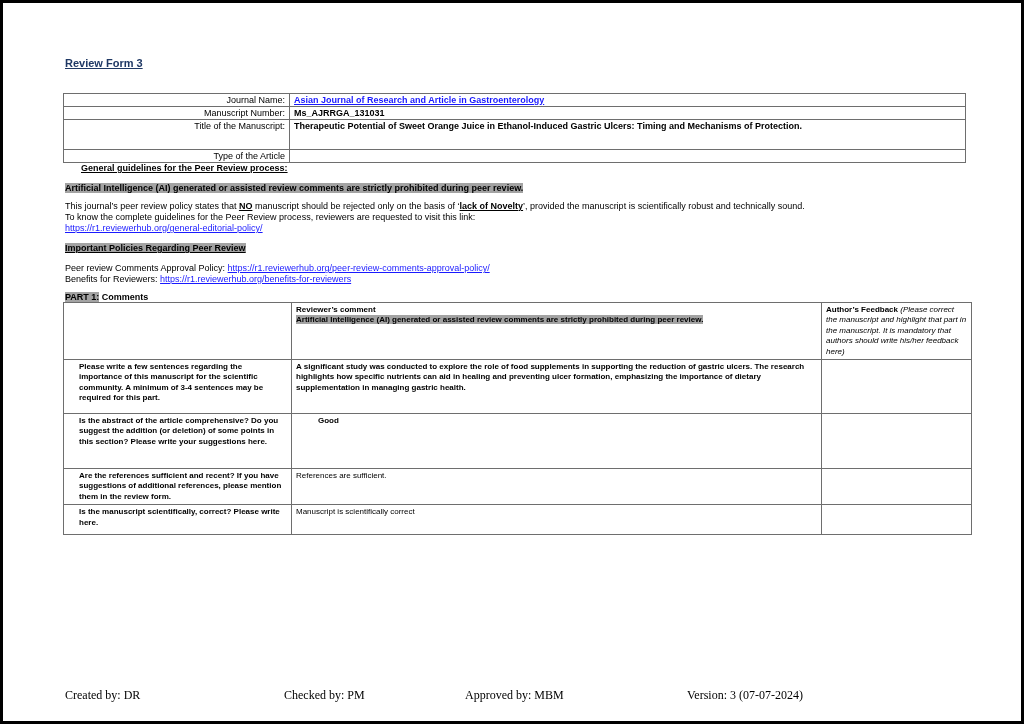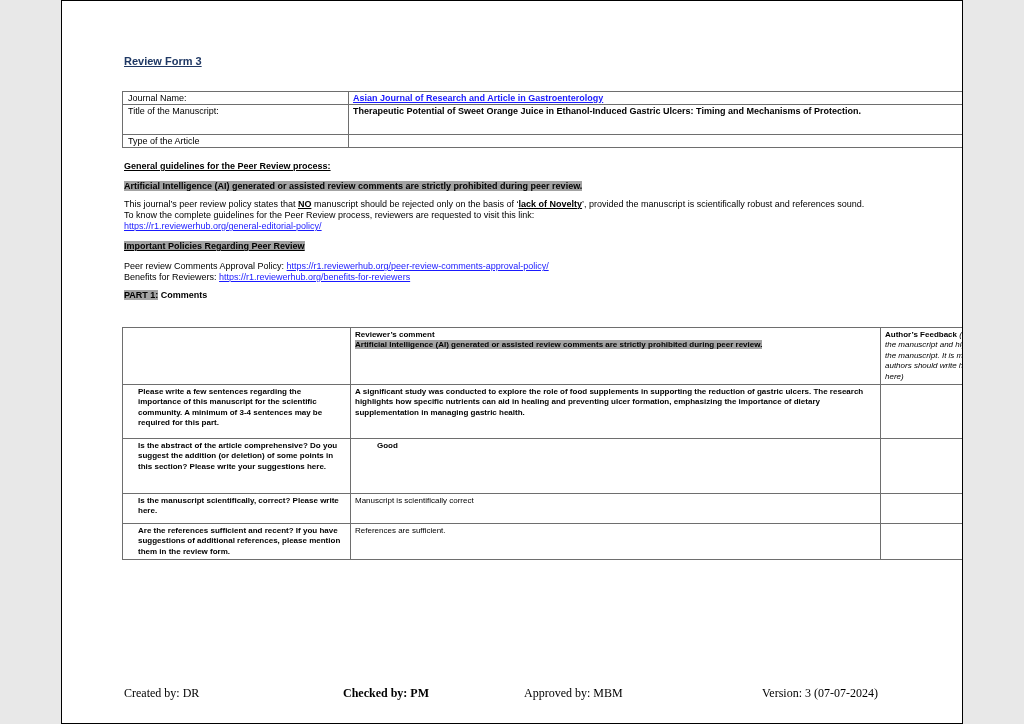--- a/index.html
+++ b/index.html
@@ -1,34 +1,34 @@
 <!DOCTYPE html>
 <html><head>
 <meta charset="utf-8">
 <style>
   * { margin:0; padding:0; box-sizing:border-box; }
   html,body { background:#e8e8e8; }
   .page {
-    position:relative; width:902px; height:724px; background:#ffffff;
+    position:relative; width:1024px; height:724px; background:#ffffff;
     font-family:"Liberation Sans","DejaVu Sans",sans-serif; color:#000;
-    border:1px solid #000000; margin:0 auto; overflow:hidden;
+    border:3px solid #000000; margin:0 auto; overflow:hidden;
   }
   .abs { position:absolute; }
   .b { font-weight:bold; }
   .u { text-decoration:underline; }
   .i { font-style:italic; }
   .hl { background:#a3a3a3; }
   a.lnk { color:#1a1aff; text-decoration:underline; font-size:inherit; cursor:pointer; }
 
   .page-title { font-size:11px; font-weight:bold; text-decoration:underline; color:#1f3864; }
 
   table { border-collapse:collapse; table-layout:fixed; }
   .info-table { width:902px; font-size:9px; }
   .info-table td { border:1px solid #6e6e6e; padding:1px 4px; vertical-align:top; }
-  .info-table td.lbl { padding-left:5px; }
+  .info-table td.lbl { padding-left:5px;text-align:right; }
   .title-val { }
 
   .body-line { font-size:9px; line-height:1.22; }
 
   .comments-table { width:908px; font-size:8px; }
   .comments-table td { border:1px solid #6e6e6e; padding:2px 4px; vertical-align:top; line-height:1.3; }
   .comments-table td.qcell { padding-left:15px; font-weight:bold; }
   .pre { white-space:pre-line;margin-top:48px; }
   .indent { padding-left:22px; display:inline-block; }
 
@@ -45,58 +45,62 @@
     <colgroup>
         <col style="width:226px">
         <col style="width:676px">
       </colgroup>
     <tbody>
         <tr>
       <td class="lbl" style="height:13px;">Journal Name:</td>
       <td><a class="lnk b">Asian Journal of Research and Article in Gastroenterology</a></td>
     </tr>
     <tr>
+      <td class="lbl" style="height:13px;">Manuscript Number:</td>
+      <td class="b">Ms_AJRRGA_131031</td>
+    </tr>
+    <tr>
       <td class="lbl" style="height:30px;margin-top:17px;">Title of the Manuscript:</td>
       <td>
         <div class="b title-val">Therapeutic Potential of Sweet Orange Juice in Ethanol-Induced Gastric Ulcers: Timing and Mechanisms of Protection.</div>
       </td>
     </tr>
     <tr>
       <td class="lbl" style="height:13px;">Type of the Article</td>
       <td></td>
     </tr>
   </tbody>
     </table>
 
-  <div class="abs body-line b u" style="left:62px; top:160px;">General guidelines for the Peer Review process:</div>
+  <div class="abs body-line b u" style="left:78px; top:160px;">General guidelines for the Peer Review process:</div>
 
   <div class="abs body-line" style="left:62px; top:180px;">
     <span class="hl b">Artificial Intelligence (AI) generated or assisted review comments are strictly prohibited during peer review.</span>
   </div>
 
   <div class="abs body-line" style="left:62px; top:198px; width:902px;">
-    <div><span>This journal’s peer review policy states that </span><span class="b u">NO</span><span> manuscript should be rejected only on the basis of ‘</span><span class="b u">lack of Novelty</span><span>’, provided the manuscript is scientifically robust and references sound.</span></div>
+    <div><span>This journal’s peer review policy states that </span><span class="b u">NO</span><span> manuscript should be rejected only on the basis of ‘</span><span class="b u">lack of Novelty</span><span>’, provided the manuscript is scientifically robust and technically sound.</span></div>
     <div>To know the complete guidelines for the Peer Review process, reviewers are requested to visit this link:</div>
     <div><a class="lnk">https://r1.reviewerhub.org/general-editorial-policy/</a></div>
   </div>
 
   <div class="abs body-line" style="left:62px; top:240px;">
     <span class="hl b u">Important Policies Regarding Peer Review</span>
   </div>
 
   <div class="abs body-line" style="left:62px; top:260px;">
     <div><span>Peer review Comments Approval Policy: </span><a class="lnk">https://r1.reviewerhub.org/peer-review-comments-approval-policy/</a></div>
     <div><span>Benefits for Reviewers: </span><a class="lnk">https://r1.reviewerhub.org/benefits-for-reviewers</a></div>
   </div>
 
   <div class="abs body-line" style="left:62px; top:289px;">
     <span class="hl b">PART 1:</span><span class="b"> Comments</span>
   </div>
 
-  <table class="abs comments-table" style="left:60px; top:326px;">
+  <table class="abs comments-table" style="left:60px; top:299px;">
     <colgroup>
         <col style="width:228px">
         <col style="width:530px">
         <col style="width:150px">
       </colgroup>
     <tbody>
         <tr>
       <td style="height:48px;"></td>
       <td>
         <div class="b">Reviewer’s comment</div>
@@ -108,32 +112,32 @@
       <td class="qcell pre" style="height:54px;">Please write a few sentences regarding the importance of this manuscript for the scientific community. A minimum of 3-4 sentences may be required for this part.</td>
       <td class="b">A significant study was conducted to explore the role of food supplements in supporting the reduction of gastric ulcers. The research highlights how specific nutrients can aid in healing and preventing ulcer formation, emphasizing the importance of dietary supplementation in managing gastric health.</td>
       <td></td>
     </tr>
     <tr>
       <td class="qcell pre" style="height:55px;">Is the abstract of the article comprehensive? Do you suggest the addition (or deletion) of some points in this section? Please write your suggestions here.</td>
       <td><span class="b indent">Good</span></td>
       <td></td>
     </tr>
     <tr>
-      <td class="qcell pre" style="height:30px;">Is the manuscript scientifically, correct? Please write here.</td>
-      <td>Manuscript is scientifically correct</td>
+      <td class="qcell pre" style="height:32px;">Are the references sufficient and recent? If you have suggestions of additional references, please mention them in the review form.</td>
+      <td>References are sufficient.</td>
       <td></td>
     </tr>
     <tr>
-      <td class="qcell pre" style="height:32px;">Are the references sufficient and recent? If you have suggestions of additional references, please mention them in the review form.</td>
-      <td>References are sufficient.</td>
+      <td class="qcell pre" style="height:30px;">Is the manuscript scientifically, correct? Please write here.</td>
+      <td>Manuscript is scientifically correct</td>
       <td></td>
     </tr>
   </tbody>
     </table>
 
   <div class="abs footer" style="left:0; top:685px; width:1024px; height:14px;">
     <span class="abs" style="left:62px;">Created by: DR</span>
-    <span class="abs" style="left:281px;font-weight:bold;">Checked by: PM</span>
+    <span class="abs" style="left:281px;">Checked by: PM</span>
     <span class="abs" style="left:462px;">Approved by: MBM</span>
-    <span class="abs" style="left:700px;">Version: 3 (07-07-2024)</span>
+    <span class="abs" style="left:684px;">Version: 3 (07-07-2024)</span>
   </div>
 
 </div>
 
 </body></html>

